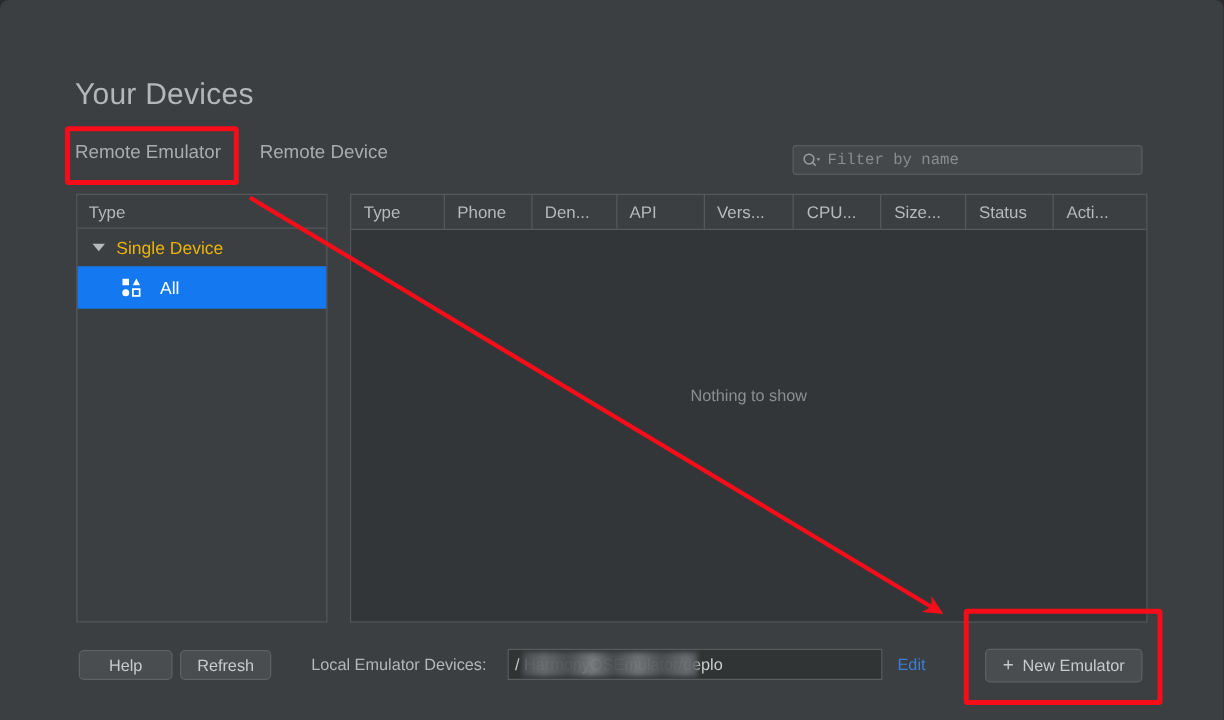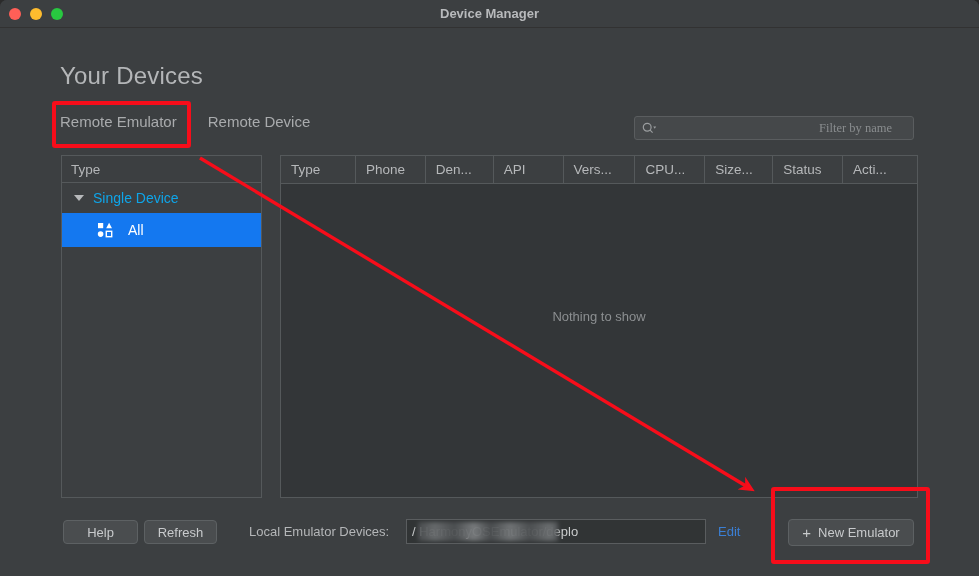--- a/index.html
+++ b/index.html
@@ -65,41 +65,41 @@
     border-radius: 3px;
     display: flex; align-items: center;
   }
   #filter-icon {
     margin-left: 7px; margin-right: 5px;
     display: flex; align-items: center;
   }
   #filter-input {
     background: transparent; border: none; outline: none;
     color: #5eead4; font-size: 12.5px;
-    font-family: Liberation Serif, serif;
-    width: 230px; padding: 0; text-align: right;
+    font-family: Liberation Mono, monospace;
+    width: 230px; padding: 0;
   }
   #filter-input::placeholder { color: #8a8d8f; }
   
   #sidebar {
     position: absolute; left: 61px; top: 155px;
     width: 201px; height: 343px;
     background: #3c3f41;
     border: 1px solid #55595b;
   }
   #sidebar-header {
     height: 27px; line-height: 27px;
     padding-left: 9px;
     font-size: 13.5px; color: #b4b6b8;
     border-bottom: 1px solid #55595b;
     background: #3c3f41;
   }
   .tree-group {
     height: 30px; display: flex; align-items: center;
-    padding-left: 12px; font-size: 14px; color: #0ea5e9;
+    padding-left: 12px; font-size: 14px; color: #eab308;
   }
   .tri {
     width: 0; height: 0;
     border-left: 5px solid transparent;
     border-right: 5px solid transparent;
     border-top: 6px solid #b7b9bb;
     margin-right: 9px;
   }
   .tree-item {
     height: 34px; display: flex; align-items: center;
@@ -198,26 +198,20 @@
     position: absolute; left: 0; top: 0;
     width: 979px; height: 576px;
     pointer-events: none;
   }
 </style>
 </head>
 <body>
 
 <div id="window">
 
-  <div id="titlebar">
-    <div class="traffic close"></div>
-    <div class="traffic min"></div>
-    <div class="traffic max"></div>
-    <div id="window-title">Device Manager</div>
-  </div>
 
   <div id="page-title">Your Devices</div>
 
   <div id="tabs">
     <div class="tab">Remote Emulator</div>
     <div class="tab">Remote Device</div>
   </div>
 
   <div id="filter-box">
     <span id="filter-icon">

